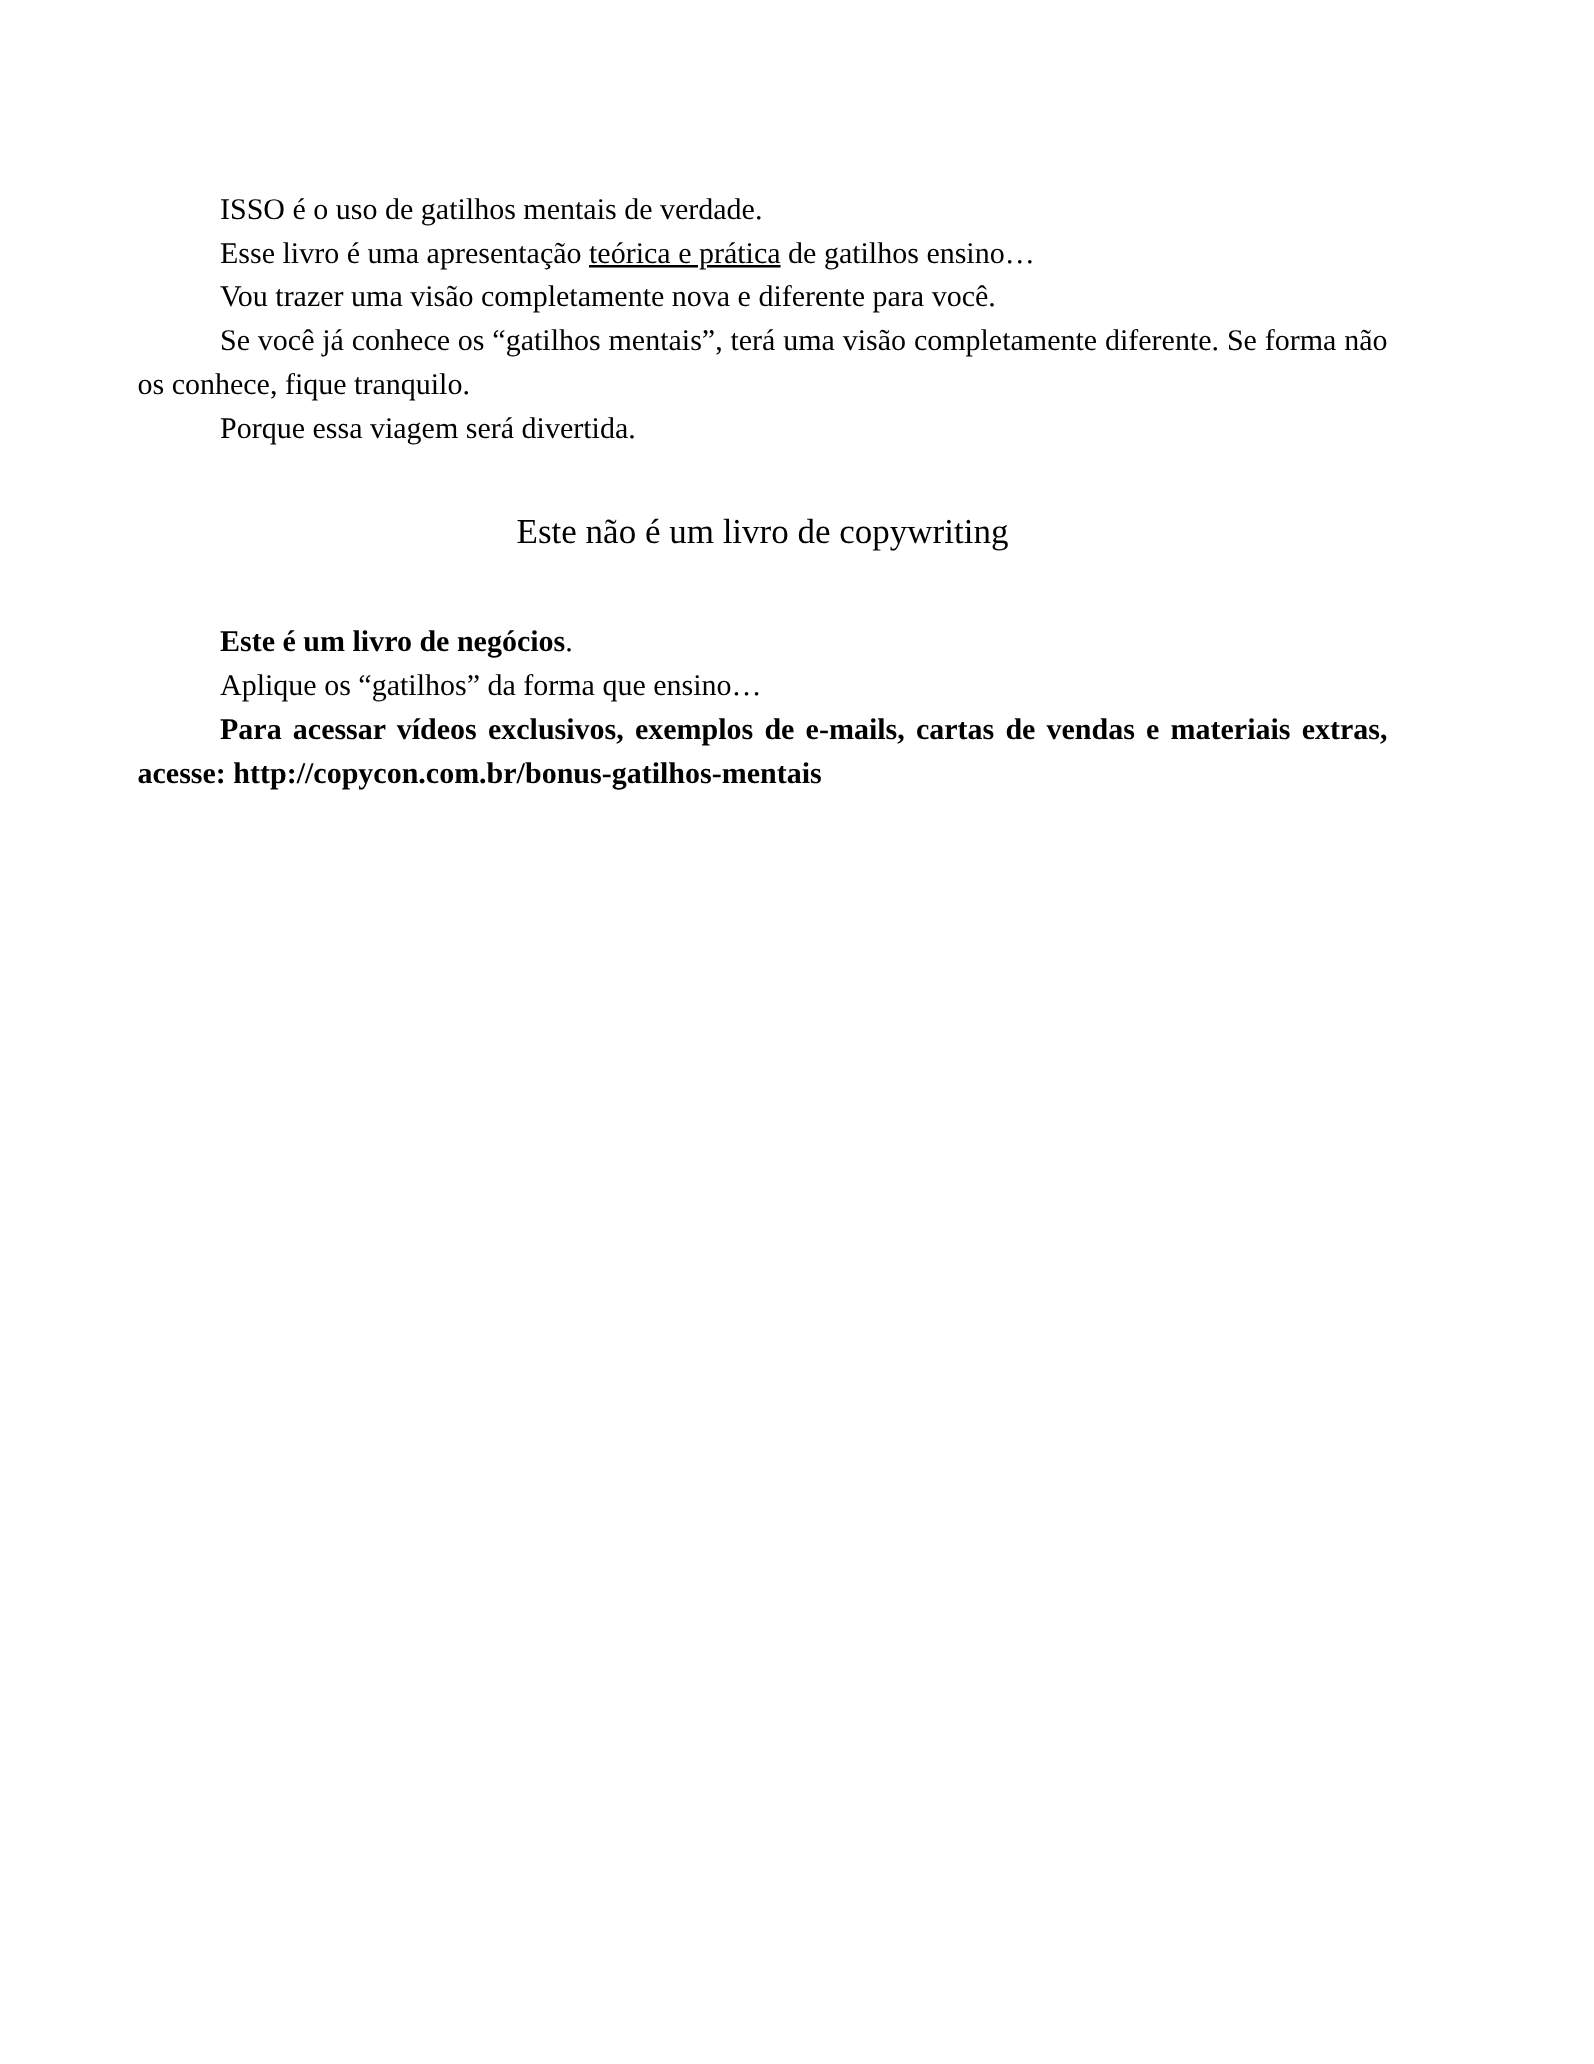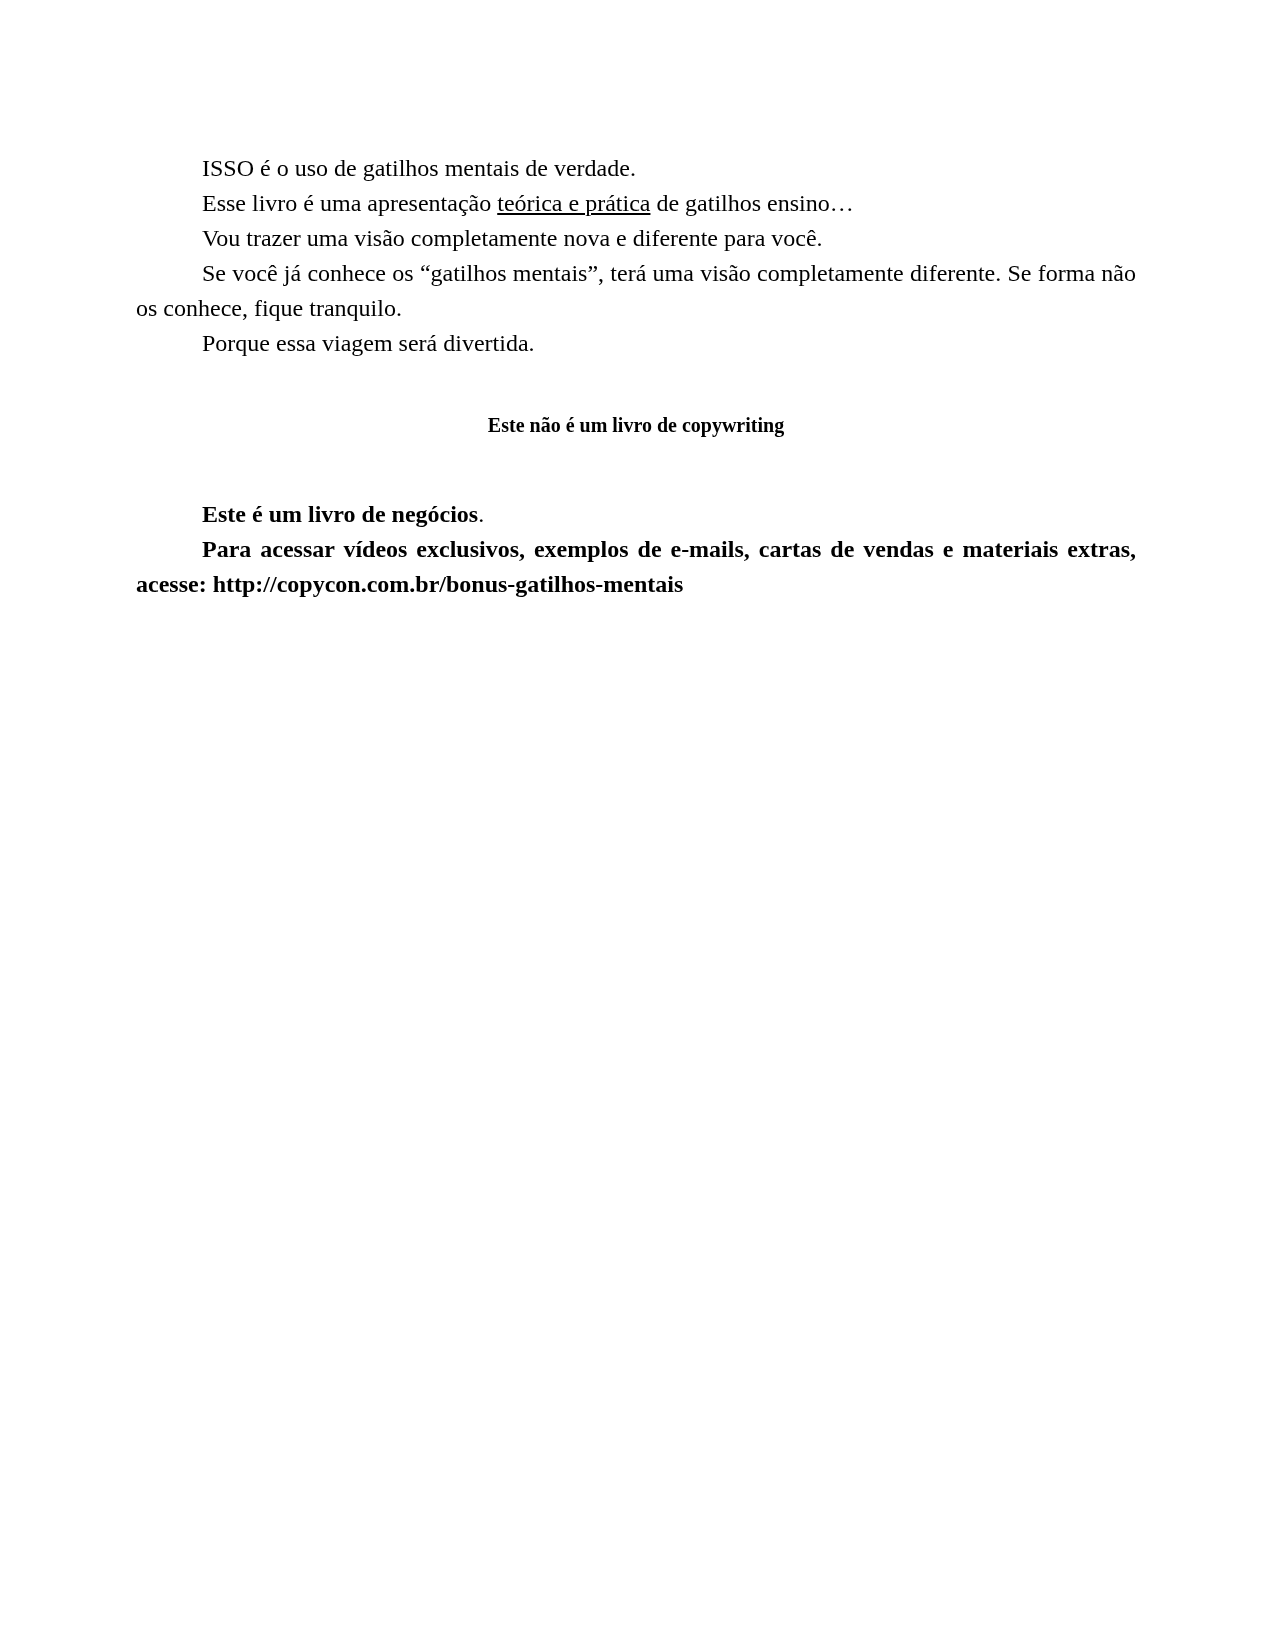--- a/index.html
+++ b/index.html
@@ -11,36 +11,36 @@
     position: relative;
     width: 1275px;
     height: 1651px;
     background: #ffffff;
     overflow: hidden;
     font-family: "Liberation Serif", "DejaVu Serif", serif;
     color: #000000;
   }
   .content {
     position: absolute;
-    left: 136px;
+    left: 110px;
     top: 151px;
     width: 1000px;
   }
   .content p {
     margin: 0;
     font-size: 24px;
     line-height: 35px;
     text-align: justify;
     text-indent: 66px;
     color: #000000;
   }
   .heading {
-    font-size: 20px;
+    font-size: 28px;
     line-height: 35px;
-    font-weight: bold;
+    font-weight: normal;
     text-align: center;
     text-indent: 0;
     margin: 47px 0 54px 0;
     color: #000000;
   }
   .seg-bold { font-weight: bold; }
   .seg-underline { text-decoration: underline; margin-top: 29px; }
 </style>
 </head>
 <body>
@@ -50,16 +50,17 @@
     <div>
         <p><span>ISSO é o uso de gatilhos mentais de verdade.</span></p>
         <p><span>Esse livro é uma apresentação </span><span class="seg-underline">teórica e prática</span><span> de gatilhos ensino…</span></p>
         <p><span>Vou trazer uma visão completamente nova e diferente para você.</span></p>
         <p><span>Se você já conhece os “gatilhos mentais”, terá uma visão completamente diferente. Se forma não os conhece, fique tranquilo.</span></p>
         <p><span>Porque essa viagem será divertida.</span></p>
       </div>
     <h1 class="heading">Este não é um livro de copywriting</h1>
     <div>
         <p><span class="seg-bold">Este é um livro de negócios</span><span>.</span></p>
+        <p><span>Aplique os “gatilhos” da forma que ensino…</span></p>
         <p><span class="seg-bold">Para acessar vídeos exclusivos, exemplos de e-mails, cartas de vendas e materiais extras, acesse: </span><span class="seg-bold">http://copycon.com.br/bonus-gatilhos-mentais</span></p>
       </div>
   </div>
 </div>
 
 </body></html>

